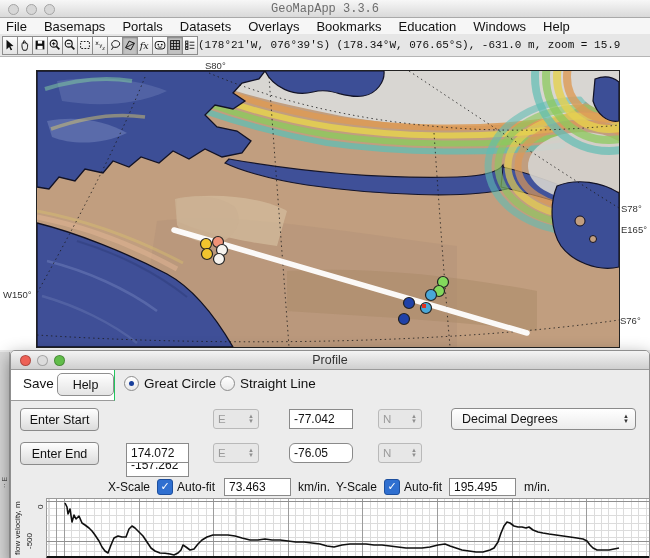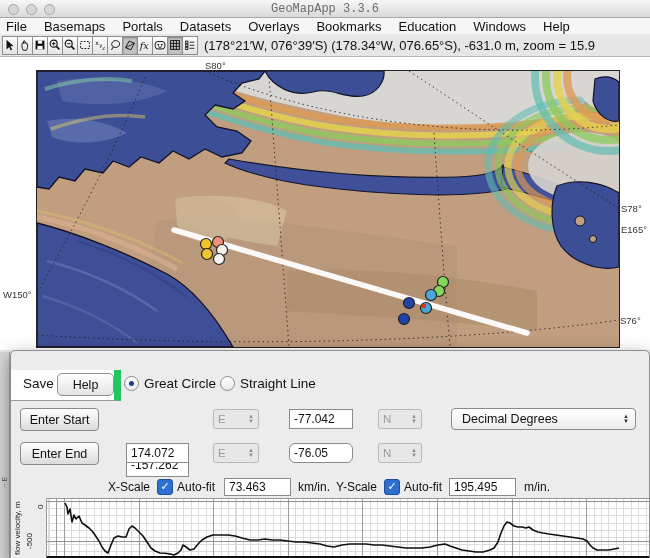--- a/index.html
+++ b/index.html
@@ -17,39 +17,39 @@
   .menubar{position:absolute;left:0;top:18px;width:650px;height:16px;
     background:#f6f6f6;display:flex;align-items:center;gap:0;font-size:13px;color:#111;}
   .menubar span{padding:0 11px 0 6px;cursor:default;}
   .toolbar{position:absolute;left:0;top:34px;width:650px;height:22px;
     background:#e6e6e6;border-bottom:1px solid #b5b5b5;display:flex;align-items:center;}
   .tbtn{width:16px;height:19px;border:1px solid #8d8d8d;background:linear-gradient(#fdfdfd,#e3e3e3);
     margin-left:-1px;display:flex;align-items:center;justify-content:center;box-sizing:border-box;}
   .tbtn:first-child{margin-left:2px;}
   .tbtn.pressed{background:#c2c2c2;box-shadow:inset 0 1px 2px rgba(0,0,0,.35);}
   .tbtn svg{display:block;}
-  .coords{font-family:Liberation Sans, sans-serif;font-size:13px;color:#111;
-    margin-left:6px;white-space:nowrap;}
+  .coords{font-family:Liberation Mono, monospace;font-size:11px;color:#111;
+    margin-left:0;white-space:nowrap;}
   
   .map-panel{position:absolute;left:0;top:57px;width:650px;height:293px;background:#fff;}
   .map-frame{position:absolute;left:36px;top:13px;width:582px;height:276px;
     border:1px solid #222;box-sizing:content-box;overflow:hidden;}
   .axis-label{position:absolute;font-size:9.5px;color:#333;}
   
   .pwin{position:absolute;left:10px;top:350px;width:640px;height:212px;
     background:#ececec;border:1px solid #8f8f8f;border-radius:5px 5px 0 0;
     box-shadow:0 6px 18px rgba(0,0,0,.45);box-sizing:border-box;overflow:hidden;}
   .pwin .ptitle{position:absolute;left:0;top:0;width:100%;height:18px;
     background:linear-gradient(#f4f4f4,#cfcfcf);border-bottom:1px solid #9a9a9a;}
   .pwin .ptitle .title{position:absolute;left:0;right:0;top:2px;text-align:center;
     font-size:12.5px;color:#333;}
   .plights{position:absolute;left:9px;top:3.5px;display:flex;gap:6px;}
   .plight{width:11px;height:11px;border-radius:50%;box-sizing:border-box;border:1px solid rgba(0,0,0,.25);}
   .menu-strip{position:absolute;left:0;top:19px;width:103px;height:30px;background:#fff;
-    border-bottom:1px solid #9a9a9a;border-right:7px solid #22c55e;text-align:center;}
+    border-bottom:1px solid #9a9a9a;border-right:1px solid #22c55e;text-align:center;}
   .save-label{position:absolute;left:12px;top:6px;font-size:13.5px;color:#111;}
   .help-btn{position:absolute;left:46px;top:3px;width:55px;height:21px;border:1px solid #8f8f8f;
     border-radius:5px;background:linear-gradient(#fefefe,#e4e4e4);font-size:12.5px;color:#111;
     display:flex;align-items:center;justify-content:center;}
   .radio-row{position:absolute;left:113px;top:25px;display:flex;align-items:center;gap:4px;
     font-size:13.5px;color:#111;}
   .radio{width:13px;height:13px;border-radius:50%;border:1px solid #8c8c8c;
     background:linear-gradient(#fff,#e9e9e9);position:relative;margin-right:5px;}
   .radio.sel::after{content:"";position:absolute;left:3.5px;top:3.5px;width:5px;height:5px;
     border-radius:50%;background:#173e9b;}
@@ -301,20 +301,28 @@
           </g>
       </svg>
     </div>
   </div>
 
   <div class="edge-strip">
     <span class="marks">·· E</span>
   </div>
 
   <div class="pwin">
+    <div class="ptitle">
+      <div class="plights">
+        <div class="plight" style="background:#ee6156;"></div>
+        <div class="plight" style="background:#dcdcdc;"></div>
+        <div class="plight" style="background:#61bd4a;"></div>
+      </div>
+      <div class="title">Profile</div>
+    </div>
 
     <div class="menu-strip">
       <span class="save-label">Save</span>
       <div class="help-btn">
           <span>Help</span>
         </div>
     </div>
 
     <div class="radio-row">
       <div class="radio-item">

